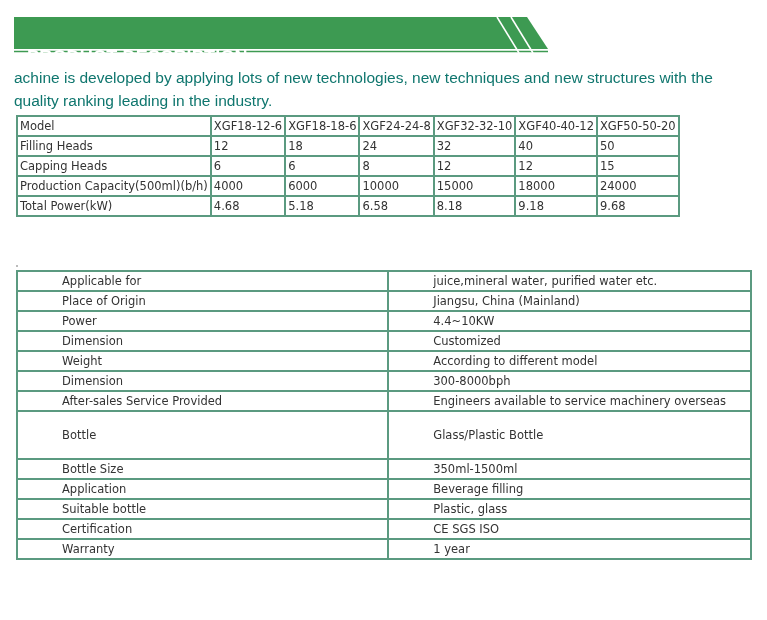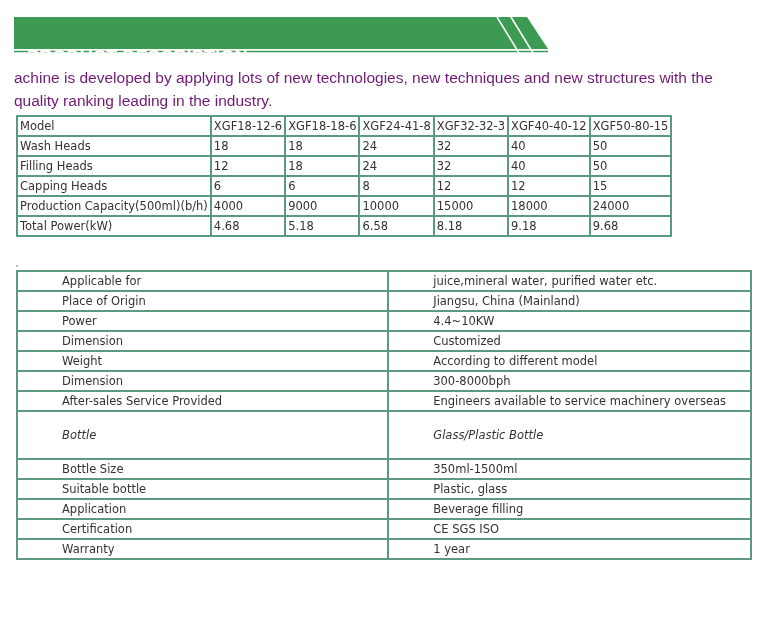--- a/index.html
+++ b/index.html
@@ -1,26 +1,26 @@
 <!DOCTYPE html>
 <html><head>
 <meta charset="utf-8">
 <style>
   html, body { margin: 0; padding: 0; background: #ffffff; }
   body { width: 767px; height: 620px; position: relative; overflow: hidden; font-family: "DejaVu Sans", sans-serif; color: #222; }
   .banner { position: absolute; left: 14px; top: 17px; width: 534px; height: 36px; }
   .banner svg { position: absolute; left: 0; top: 0; }
   .banner-title { position: absolute; left: 13px; top: 6px; font-family: "Liberation Sans", sans-serif; font-weight: bold; font-size: 18px; color: #ffffff; letter-spacing: 0.2px; margin-top: 24px; }
-  .intro { position: absolute; left: 14px; top: 66px; width: 740px; font-family: "Liberation Sans", sans-serif; font-size: 15.5px; line-height: 23px; color: #701a75; }
+  .intro { position: absolute; left: 14px; top: 66px; width: 740px; font-family: "Liberation Sans", sans-serif; font-size: 15.5px; line-height: 23px; color: #0f766e; }
   table { border-collapse: collapse; position: absolute; font-family: "DejaVu Sans", sans-serif; font-size: 11.5px; color: #333; }
   td { border: 2px solid #5b9a80; padding: 0 2px; height: 18px; white-space: nowrap; vertical-align: middle; }
   #t1 { left: 16px; top: 115px; width: 612px; }
   #t2 { left: 16px; top: 270px; width: 736px; }
   #t2 td { height: 18px; padding-left: 44px; }
-  #t2 tr.tall td { height: 46px; font-style: italic; }
+  #t2 tr.tall td { height: 46px; }
   .dot { position: absolute; left: 16px; top: 265px; width: 2px; height: 2px; background: #bbb; }
 </style>
 </head>
 <body>
 
 <div class="banner">
   <svg width="534" height="36" viewBox="0 0 534 36">
     <polygon points="0,0 513,0 534,32 0,32" fill="#3d9a52"></polygon>
     <line x1="0" y1="34.5" x2="534" y2="34.5" stroke="#3d9a52" stroke-width="1.5"></line>
     <line x1="483" y1="0" x2="505" y2="36" stroke="#ffffff" stroke-width="1.6"></line>
@@ -39,33 +39,24 @@
       <col style="width:81px">
       <col style="width:88px">
       <col style="width:88px">
       <col style="width:108px">
   </colgroup>
   <tbody>
       <tr>
     <td>Model</td>
     <td>XGF18-12-6</td>
     <td>XGF18-18-6</td>
-    <td>XGF24-41-8</td>
-    <td>XGF32-32-3</td>
+    <td>XGF24-24-8</td>
+    <td>XGF32-32-10</td>
     <td>XGF40-40-12</td>
-    <td>XGF50-80-15</td>
-  </tr>
-  <tr>
-    <td>Wash Heads</td>
-    <td>18</td>
-    <td>18</td>
-    <td>24</td>
-    <td>32</td>
-    <td>40</td>
-    <td>50</td>
+    <td>XGF50-50-20</td>
   </tr>
   <tr>
     <td>Filling Heads</td>
     <td>12</td>
     <td>18</td>
     <td>24</td>
     <td>32</td>
     <td>40</td>
     <td>50</td>
   </tr>
@@ -74,21 +65,21 @@
     <td>6</td>
     <td>6</td>
     <td>8</td>
     <td>12</td>
     <td>12</td>
     <td>15</td>
   </tr>
   <tr>
     <td>Production Capacity(500ml)(b/h)</td>
     <td>4000</td>
-    <td>9000</td>
+    <td>6000</td>
     <td>10000</td>
     <td>15000</td>
     <td>18000</td>
     <td>24000</td>
   </tr>
   <tr>
     <td>Total Power(kW)</td>
     <td>4.68</td>
     <td>5.18</td>
     <td>6.58</td>
@@ -137,26 +128,26 @@
       </tr>
   <tr class="tall">
         <td>Bottle</td>
         <td>Glass/Plastic Bottle</td>
       </tr>
   <tr>
         <td>Bottle Size</td>
         <td>350ml-1500ml</td>
       </tr>
   <tr>
+        <td>Application</td>
+        <td>Beverage filling</td>
+      </tr>
+  <tr>
         <td>Suitable bottle</td>
         <td>Plastic, glass</td>
-      </tr>
-  <tr>
-        <td>Application</td>
-        <td>Beverage filling</td>
       </tr>
   <tr>
         <td>Certification</td>
         <td>CE SGS ISO</td>
       </tr>
   <tr>
         <td>Warranty</td>
         <td>1 year</td>
       </tr>
 </tbody>

